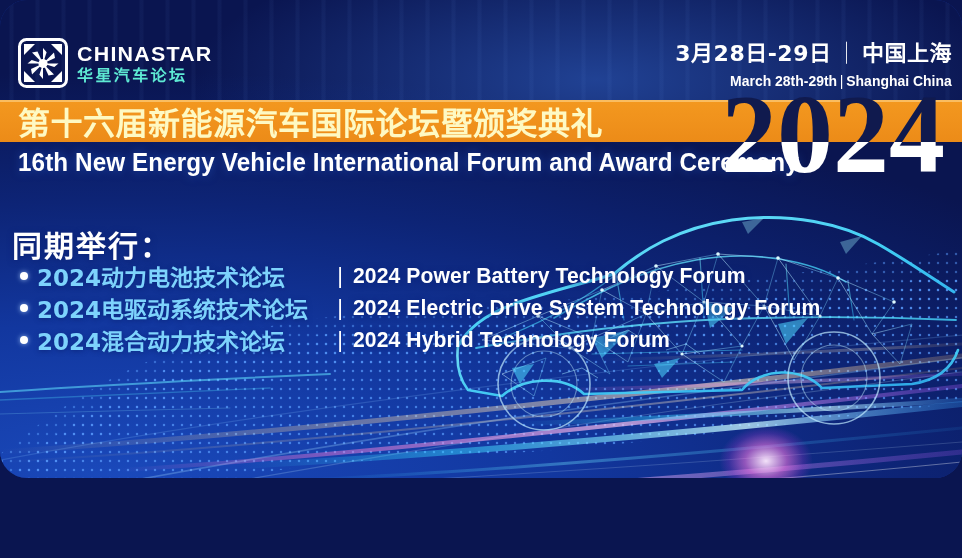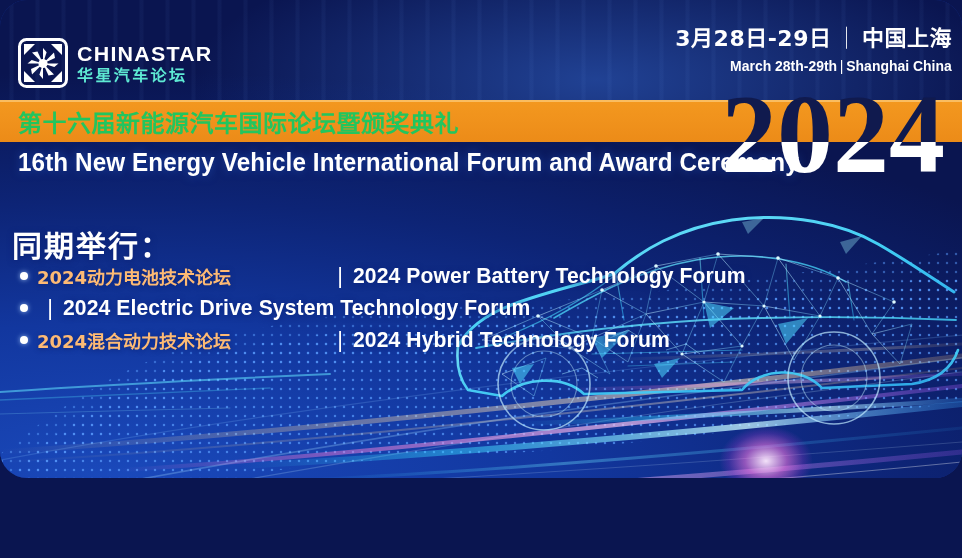--- a/index.html
+++ b/index.html
@@ -64,41 +64,41 @@
     font-family:"Liberation Sans","DejaVu Sans",sans-serif;
     transform:scaleX(1.02);transform-origin:left center;
   }
   .logo-cn{
     color:#5eead4;font-size:16px;font-weight:bold;letter-spacing:2.4px;margin-top:4px;
     font-family:"DejaVu Sans","Liberation Sans",sans-serif;
   }
 
   
   .datebox{
-    position:absolute;right:10px;top:28px;text-align:right;line-height:1;
+    position:absolute;right:10px;top:43px;text-align:right;line-height:1;
   }
   .date-cn{
     color:#ffffff;font-size:22px;font-weight:bold;letter-spacing:.5px;
     font-family:"DejaVu Sans","Liberation Sans",sans-serif;
     white-space:nowrap;
   }
   .date-cn .sep{font-weight:normal;padding:0 4px;opacity:.95;}
   .date-en{
     color:#ffffff;font-size:15px;font-weight:bold;margin-top:8px;letter-spacing:0px;
     font-family:"Liberation Sans","DejaVu Sans",sans-serif;
     white-space:nowrap;transform:scaleX(.93);transform-origin:right center;
   }
   .date-en .sep{font-weight:normal;padding:0 3px;}
 
   
   .title-cn{
     position:absolute;left:18px;top:100px;height:42px;
     display:flex;align-items:center;
-    color:#22c55e;
-    font-size:24px;font-weight:bold;letter-spacing:.5px;
+    color:#fef9c3;
+    font-size:32px;font-weight:bold;letter-spacing:.5px;
     font-family:"DejaVu Sans","Liberation Sans",sans-serif;
     white-space:nowrap;
     z-index:4;
   }
   
   .title-en{
     position:absolute;left:18px;top:142px;height:40px;
     display:flex;align-items:center;
     color:#ffffff;
     font-size:25px;font-weight:bold;letter-spacing:.1px;
@@ -132,21 +132,21 @@
   }
   .forum-row{
     display:flex;align-items:center;height:28px;
   }
   .bullet{
     width:8px;height:8px;border-radius:50%;
     background:#ffffff;flex:0 0 auto;margin-right:9px;
     box-shadow:0 0 5px rgba(180,215,255,.8);
   }
   .forum-cn{
-    color:#fdba74;font-size:18px;font-weight:bold;letter-spacing:0px;
+    color:#7dd3fc;font-size:23px;font-weight:bold;letter-spacing:0px;
     font-family:"DejaVu Sans","Liberation Sans",sans-serif;
     white-space:nowrap;
     width:290px;
     text-shadow:0 1px 5px rgba(10,35,120,.85);
   }
   .forum-pipe{
     color:#ffffff;font-size:22px;font-weight:300;
     width:26px;text-align:center;flex:0 0 auto;
     font-family:"Liberation Sans","DejaVu Sans",sans-serif;
   }
@@ -446,20 +446,21 @@
 
     <div class="forum-row">
       <span class="bullet"></span>
       <span class="forum-cn">2024动力电池技术论坛</span>
       <span class="forum-pipe">|</span>
       <span class="forum-en">2024 Power Battery Technology Forum</span>
     </div>
 
     <div class="forum-row">
       <span class="bullet"></span>
+      <span class="forum-cn">2024电驱动系统技术论坛</span>
       <span class="forum-pipe">|</span>
       <span class="forum-en">2024 Electric Drive System Technology Forum</span>
     </div>
 
     <div class="forum-row">
       <span class="bullet"></span>
       <span class="forum-cn">2024混合动力技术论坛</span>
       <span class="forum-pipe">|</span>
       <span class="forum-en">2024 Hybrid Technology Forum</span>
     </div>

